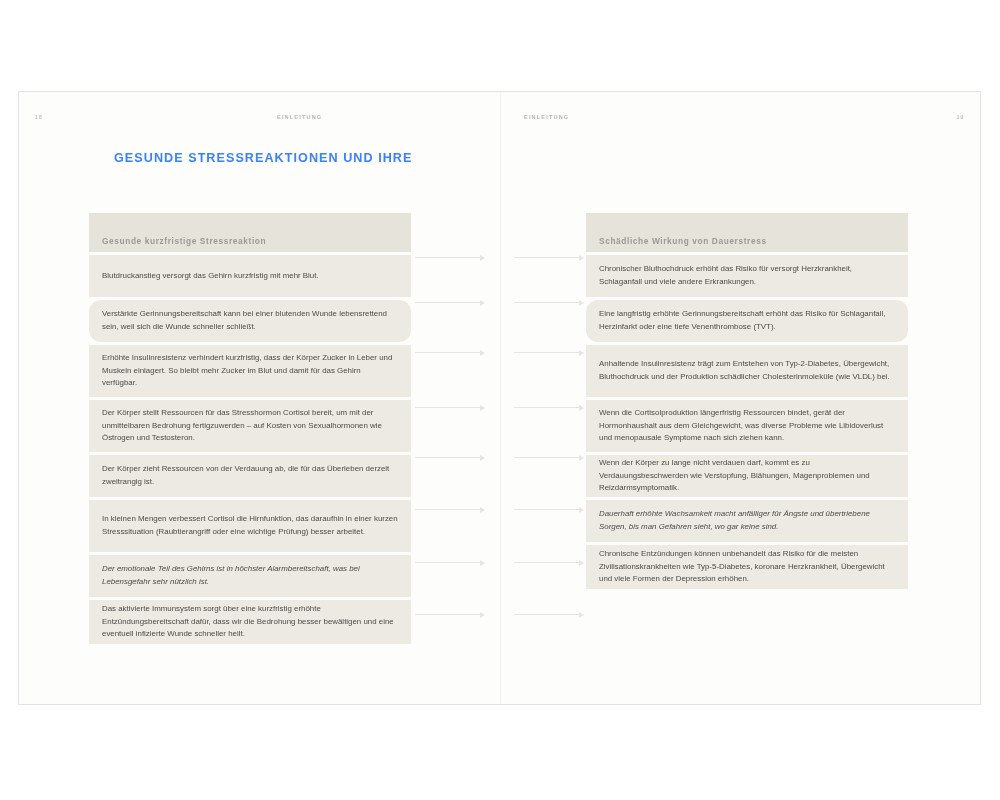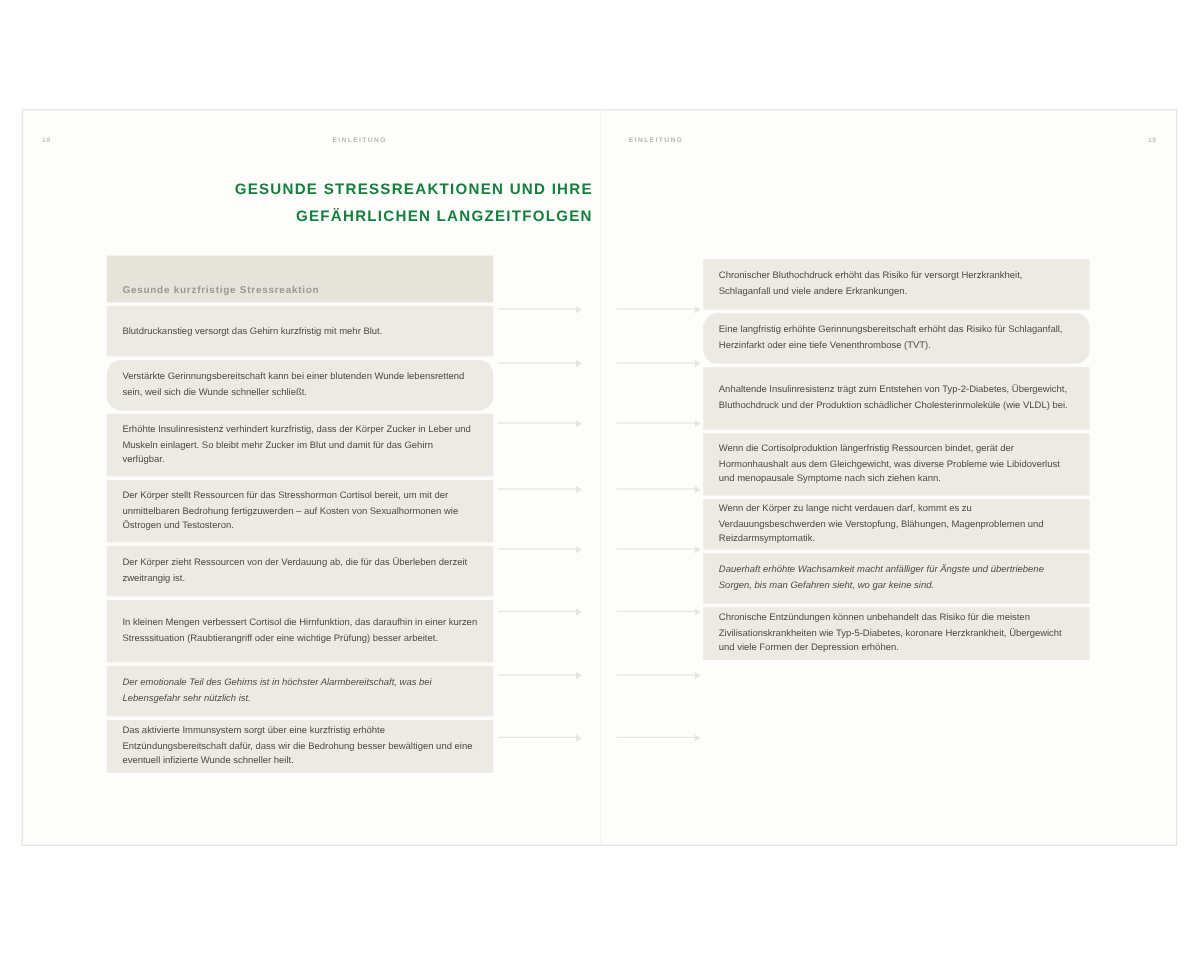--- a/index.html
+++ b/index.html
@@ -57,22 +57,22 @@
   }
   .folio-left  { left: 16px; }
   .folio-right { right: 16px; }
 
   
   .title {
     position: absolute;
     left: 95px;
     top: 56px;
     width: 380px;
-    text-align: right;
-    color: #15803d;
+    text-align: left;
+    color: #3b82f6;
     font-size: 12.6px;
     line-height: 1.72;
     letter-spacing: 1.05px;
     font-weight: 600;
   }
   .title .line { display: block; }
   .title .line2 { padding-left: 16px; }
 
   
   .col {
@@ -161,21 +161,20 @@
 
   <div class="gutter"></div>
 
   <div class="folio folio-left">18</div>
   <div class="runhead runhead-left">EINLEITUNG</div>
   <div class="runhead runhead-right">EINLEITUNG</div>
   <div class="folio folio-right">19</div>
 
   <div class="title">
     <span class="line line1">GESUNDE STRESSREAKTIONEN UND IHRE</span>
-    <span class="line line2">GEFÄHRLICHEN LANGZEITFOLGEN</span>
   </div>
 
   <div class="col col-left">
     <div class="col-head">Gesunde kurzfristige Stressreaktion</div>
     <div class="cell h1">
       <p>Blutdruckanstieg versorgt das Gehirn kurzfristig mit mehr Blut.</p>
       </div>
     <div class="cell h2">
       <p>Verstärkte Gerinnungsbereitschaft kann bei einer blutenden Wunde lebensrettend sein, weil sich die Wunde schneller schließt.</p>
       </div>
@@ -244,20 +243,21 @@
     </div>
     <div class="arrow-row" style="top:397px">
       <span class="arrow-seg seg-a"></span>
       <span class="arrow-head head-a"></span>
       <span class="arrow-seg seg-b"></span>
       <span class="arrow-head head-b"></span>
     </div>
   </div>
 
   <div class="col col-right">
+    <div class="col-head">Schädliche Wirkung von Dauerstress</div>
     <div class="cell h1">
       <p>Chronischer Bluthochdruck erhöht das Risiko für versorgt Herzkrankheit, Schlaganfall und viele andere Erkrankungen.</p>
       </div>
     <div class="cell h2">
       <p>Eine langfristig erhöhte Gerinnungsbereitschaft erhöht das Risiko für Schlaganfall, Herzinfarkt oder eine tiefe Venenthrombose (TVT).</p>
       </div>
     <div class="cell h3">
       <p>Anhaltende Insulinresistenz trägt zum Entstehen von Typ-2-Diabetes, Übergewicht, Bluthochdruck und der Produktion schädlicher Cholesterinmoleküle (wie VLDL) bei.</p>
       </div>
     <div class="cell h4">

